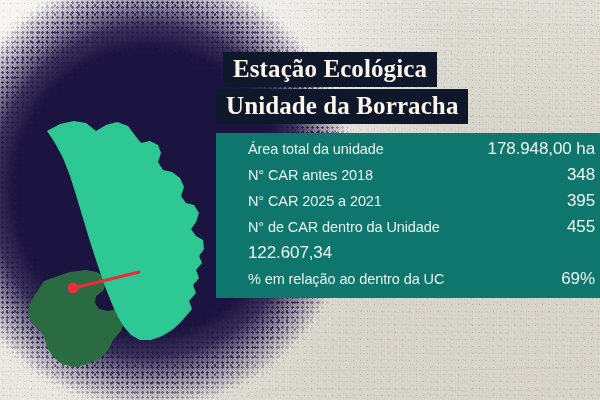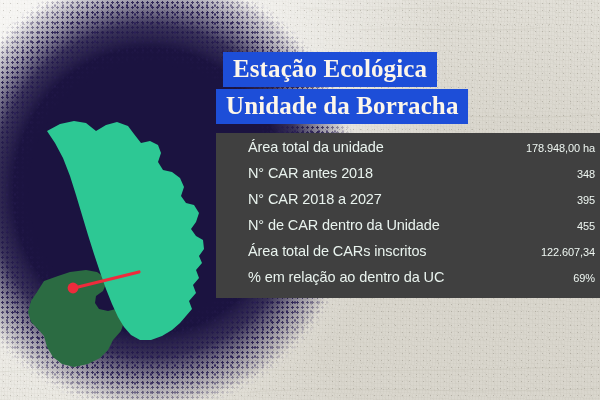--- a/index.html
+++ b/index.html
@@ -51,49 +51,49 @@
     opacity:.9;
   }
 
   
   .mapsvg{position:absolute;left:0;top:0;width:600px;height:400px;}
 
   
   .titleblock{position:absolute;left:216px;top:52px;}
   .band{
     display:inline-block;
-    background:#1d4ed8;
+    background:#0f172a;
     color:#fdf6ea;
     font-family:"Liberation Serif", serif;
     font-weight:bold;
     font-size:25px;
     line-height:31px;
     padding:1px 10px 3px 10px;
     letter-spacing:.1px;
     white-space:nowrap;
   }
   .band.l1{margin-left:7px;}
   .band.l2{margin-top:2px;}
   .bandrow{display:block;}
 
   
   .panel{
     position:absolute;left:216px;top:133px;width:384px;height:165px;
-    background:#404040;
+    background:#0f766e;
   }
   .rows{position:absolute;left:32px;right:5px;top:6px;}
   .row{
     display:flex;align-items:baseline;justify-content:space-between;
     height:26px;
   }
   .rlabel{
     color:#e9f3ee;font-size:14.5px;letter-spacing:-.1px;white-space:nowrap;
   }
   .rvalue{
-    color:#eef6f1;font-size:11px;letter-spacing:-.1px;white-space:nowrap;
+    color:#eef6f1;font-size:17px;letter-spacing:-.1px;white-space:nowrap;
     text-align:right;
   }
 </style>
 </head>
 <body>
 
 <div id="stage">
 
   <div class="paper"></div>
   <div class="speckle"></div>
@@ -149,31 +149,30 @@
         <span class="rlabel">Área total da unidade</span>
         <span class="rvalue">178.948,00 ha</span>
       </div>
 
       <div class="row">
         <span class="rlabel">N° CAR antes 2018</span>
         <span class="rvalue">348</span>
       </div>
 
       <div class="row">
-        <span class="rlabel">N° CAR 2018 a 2027</span>
+        <span class="rlabel">N° CAR 2025 a 2021</span>
         <span class="rvalue">395</span>
       </div>
 
       <div class="row">
         <span class="rlabel">N° de CAR dentro da Unidade</span>
         <span class="rvalue">455</span>
       </div>
 
       <div class="row">
-        <span class="rlabel">Área total de CARs inscritos</span>
         <span class="rvalue">122.607,34</span>
       </div>
 
       <div class="row">
         <span class="rlabel">% em relação ao dentro da UC</span>
         <span class="rvalue">69%</span>
       </div>
 
     </div>
   </div>

